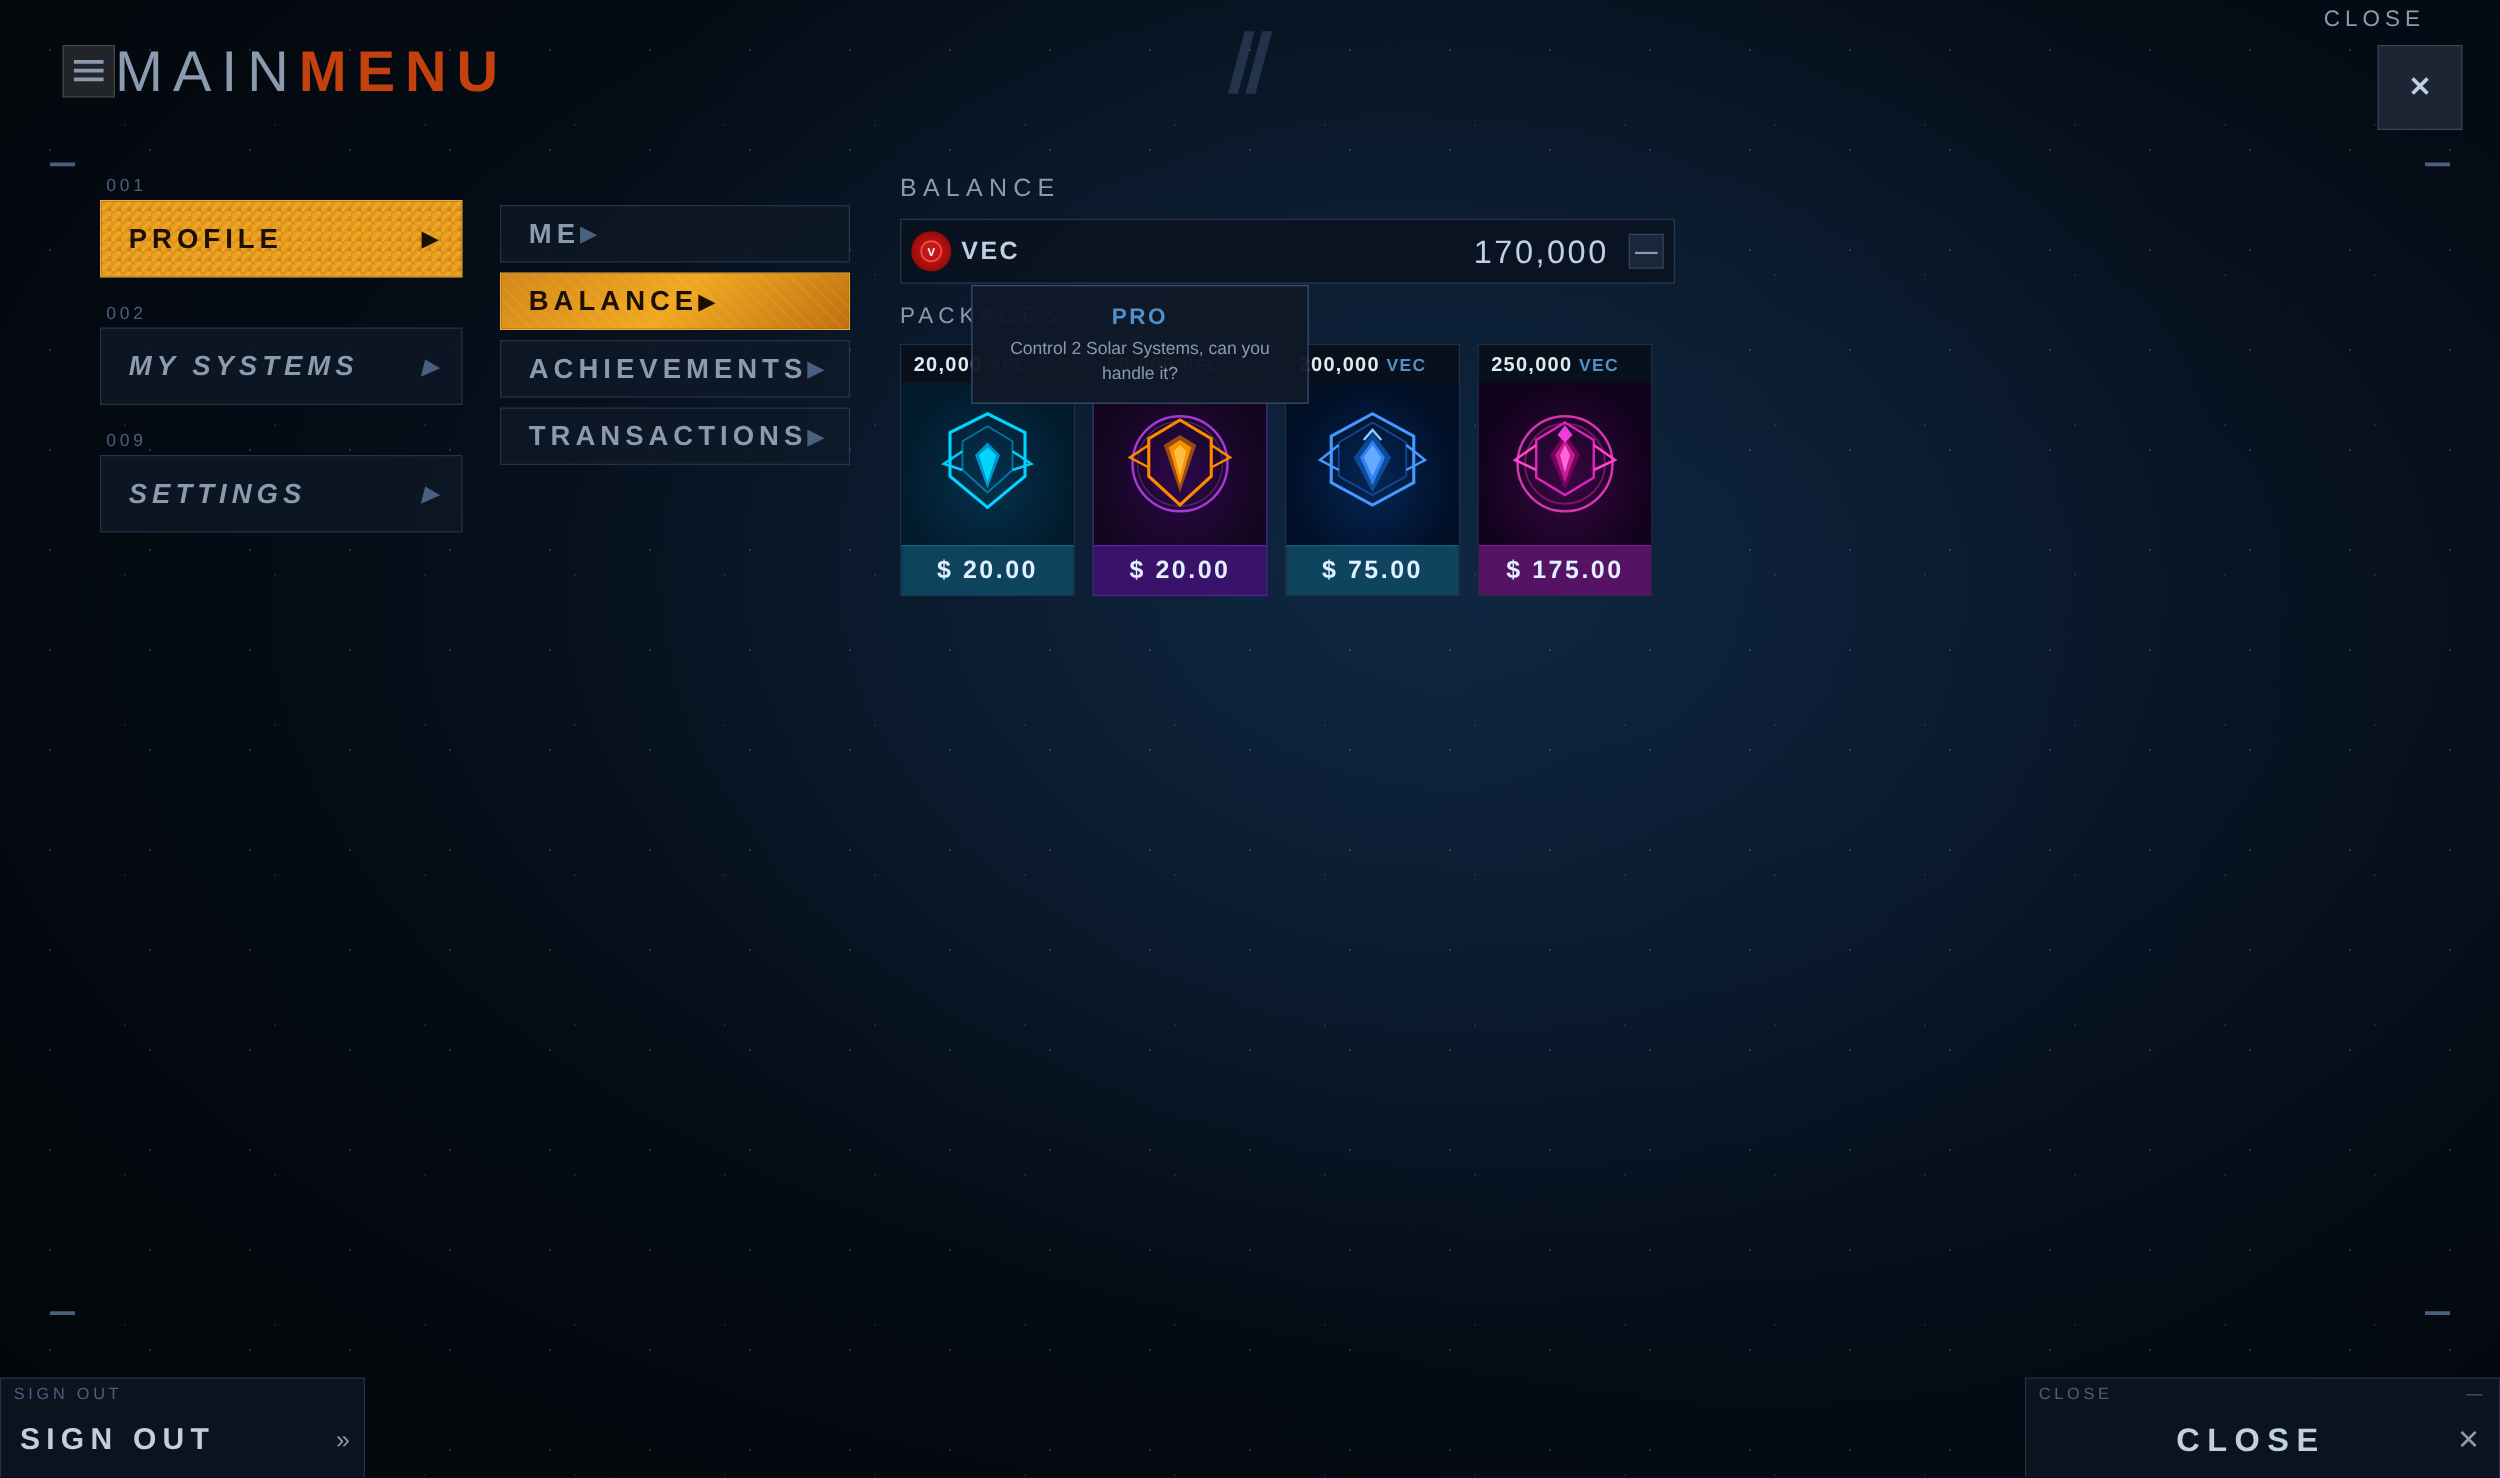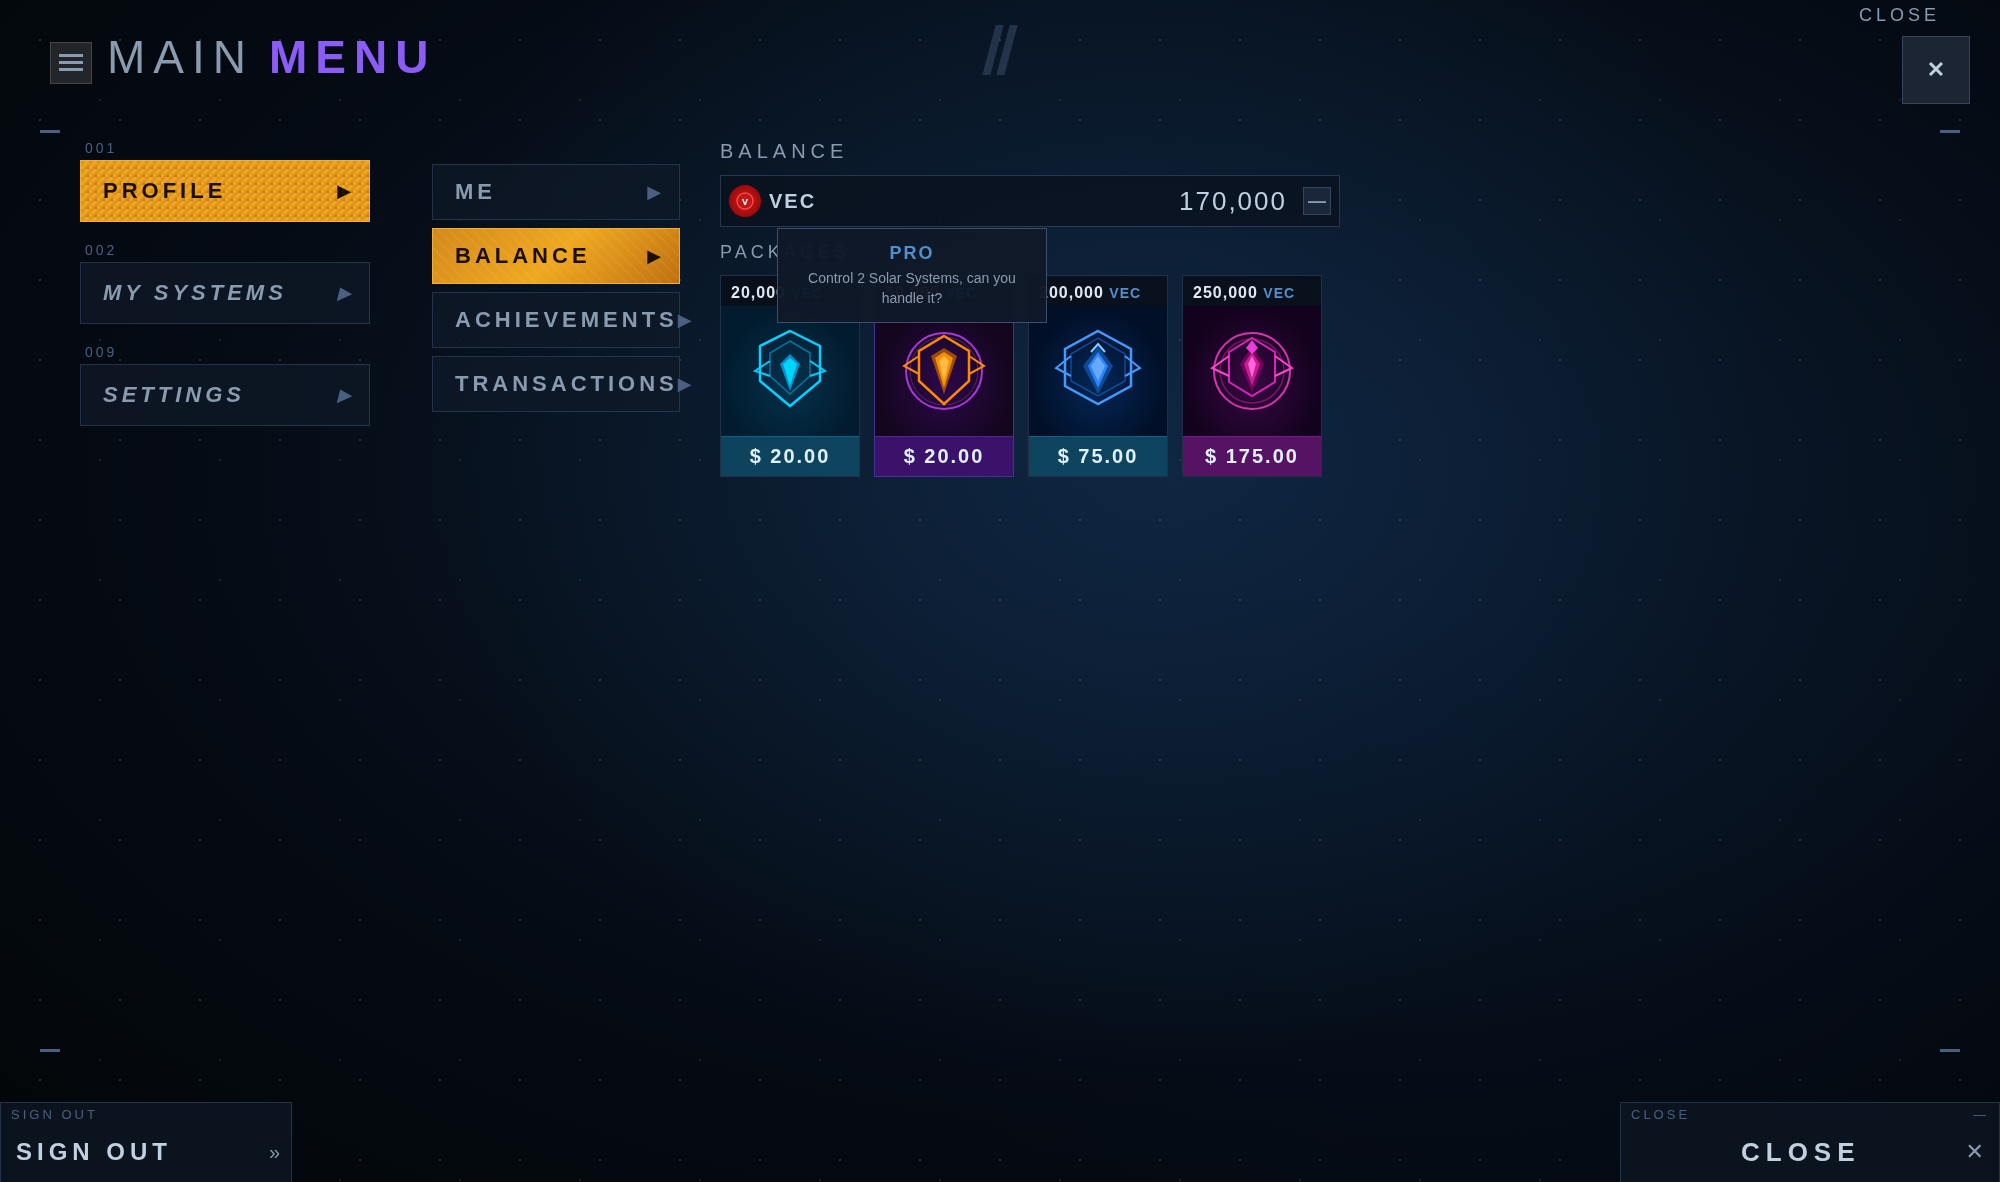--- a/index.html
+++ b/index.html
@@ -48,22 +48,21 @@
       width: 100%;
       height: 100%;
     }
 
     
     .header {
       position: absolute;
       top: 30px;
       left: 50px;
       display: flex;
-      align-items: flex-end;
-      gap: 15px;
+      align-items: center;
     }
 
     .header-icon {
       width: 42px;
       height: 42px;
       background: rgba(80,80,80,0.4);
       border: 1px solid rgba(150,150,150,0.3);
       display: flex;
       align-items: center;
       justify-content: center;
@@ -73,21 +72,21 @@
       font-size: 46px;
       font-weight: 300;
       color: #8a9bb0;
       letter-spacing: 8px;
       text-transform: uppercase;
     }
 
     .header-title-bold {
       font-size: 46px;
       font-weight: 900;
-      color: #8b5cf6;
+      color: #c2410c;
       letter-spacing: 8px;
       text-transform: uppercase;
     }
 
     
     .slash-deco {
       position: absolute;
       top: 25px;
       left: 50%;
       transform: translateX(-50%);
@@ -270,27 +269,25 @@
       display: flex;
       flex-direction: column;
       gap: 8px;
       width: 280px;
       margin-top: 24px;
     }
 
     .sub-nav-item {
       display: flex;
       align-items: center;
-      justify-content: space-between;
       padding: 0 18px 0 22px;
-      height: 56px;
+      height: 46px;
       cursor: pointer;
       border: 1px solid rgba(60, 80, 110, 0.5);
       background: rgba(15, 25, 40, 0.7);
-      margin-left: 32px;
     }
 
     .sub-nav-item.active {
       background: linear-gradient(135deg, #d4891a 0%, #f0a820 40%, #c07010 100%);
       background-image: repeating-linear-gradient(
         45deg,
         rgba(255,255,255,0.05) 0px,
         rgba(255,255,255,0.05) 2px,
         transparent 2px,
         transparent 8px

